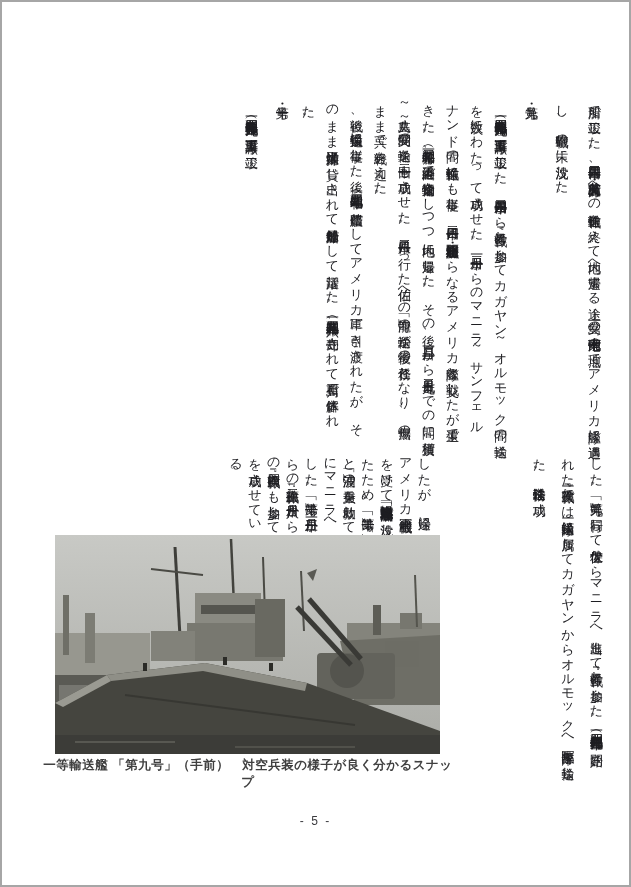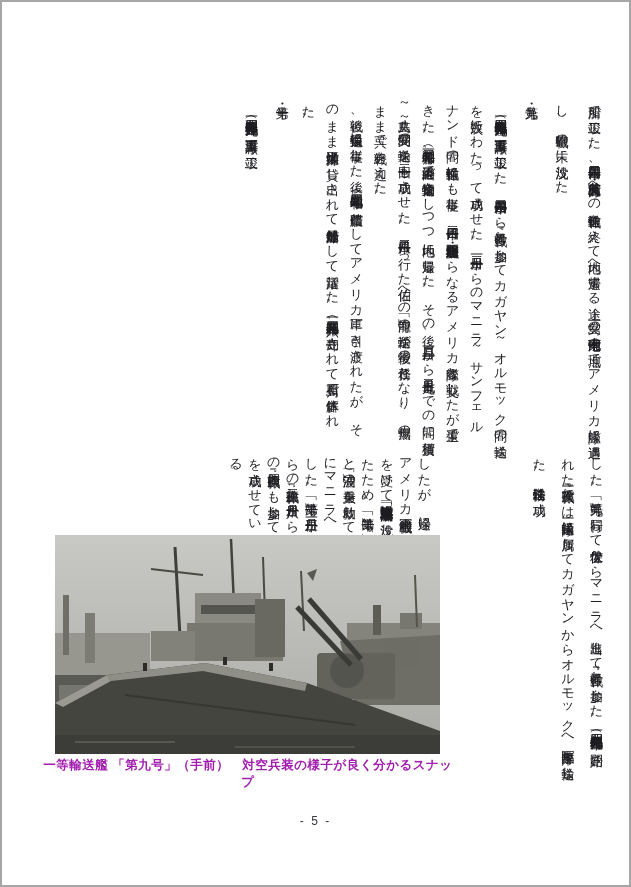--- a/index.html
+++ b/index.html
@@ -55,21 +55,21 @@
   .photo svg{display:block;width:100%;height:100%;}
   .caption{
     position:absolute;
     left:40px;top:755px;
     width:412px;
     text-align:center;
     font-family:"Liberation Sans","DejaVu Sans",sans-serif;
     font-weight:bold;
     font-size:12.5px;
     letter-spacing:0.5px;
-    color:#a21caf;
+    color:#404040;
   }
   .pagenum{
     position:absolute;
     left:0;top:812px;width:100%;
     text-align:center;
     font-family:"Liberation Sans","DejaVu Sans",sans-serif;
     font-size:12px;
     color:#3a3a3e;
     letter-spacing:2px;
   }

